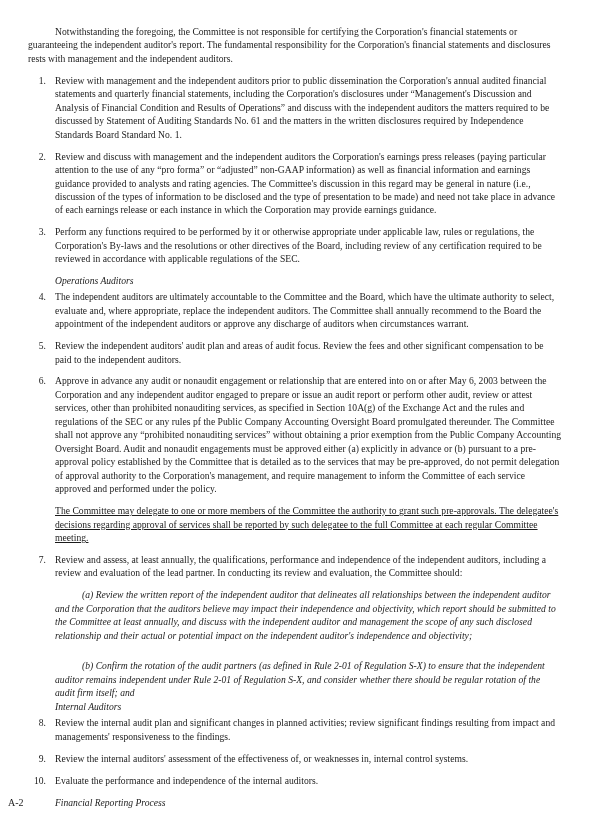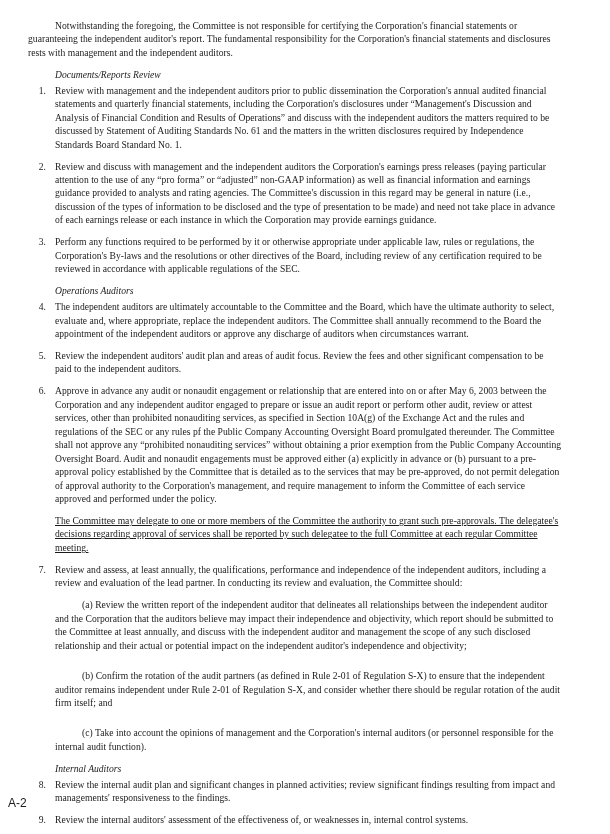--- a/index.html
+++ b/index.html
@@ -16,21 +16,21 @@
     font-family: "Liberation Serif", "DejaVu Serif", serif;
     color: #1b1b1b;
     -webkit-font-smoothing: antialiased;
   }
 
   .page {
     position: relative;
     width: 582px;
     height: 834px;
     box-sizing: border-box;
-    padding: 19px 10px 0 10px;
+    padding: 25px 10px 0 10px;
   }
 
   
   .para {
     font-size: 9.6px;
     line-height: 13.45px;
     text-align: left;
     margin: 0;
     color: #1b1b1b;
     letter-spacing: 0.02px;
@@ -73,52 +73,52 @@
   .item-body {
     flex: 1 1 auto;
     min-width: 0;
   }
 
   
   .subpara {
     margin: 0 0 0 45px;
     padding-right: 10px;
     text-indent: 27px;
+    font-style: italic;
   }
   .subpara + .subpara { margin-top: 17px; }
 
   
   .cont-para {
     margin: 0 10px 8.5px 45px;
     text-decoration: underline;
   }
 
   
   .gap-sm { margin-bottom: 8.5px; }
 
   
   .folio {
     position: absolute;
     left: 8px;
     bottom: 26px;
-    font-size: 12px;
+    font-size: 10px;
     line-height: 10px;
     color: #1b1b1b;
-    font-family: Liberation Sans, sans-serif;
+    font-family: Liberation Serif, serif;
     margin-top: 17px;
   }
 </style>
 </head>
 <body>
 
 <div class="page">
 
   <p class="para lead">Notwithstanding the foregoing, the Committee is not responsible for certifying the Corporation's financial statements or guaranteeing the independent auditor's report. The fundamental responsibility for the Corporation's financial statements and disclosures rests with management and the independent auditors.</p>
 
-  <div class="section-heading">Documents/Reports Review</div>
 
   <div class="item">
     <div class="item-num">1.</div>
     <div class="item-body">
       <p class="para">Review with management and the independent auditors prior to public dissemination the Corporation's annual audited financial statements and quarterly financial statements, including the Corporation's disclosures under “Management's Discussion and Analysis of Financial Condition and Results of Operations” and discuss with the independent auditors the matters required to be discussed by Statement of Auditing Standards No. 61 and the matters in the written disclosures required by Independence Standards Board Standard No. 1.</p>
     </div>
   </div>
 
   <div class="item">
     <div class="item-num">2.</div>
@@ -164,36 +164,41 @@
     <div class="item-num">7.</div>
     <div class="item-body">
       <p class="para">Review and assess, at least annually, the qualifications, performance and independence of the independent auditors, including a review and evaluation of the lead partner. In conducting its review and evaluation, the Committee should:</p>
     </div>
   </div>
 
   <p class="para subpara">(a) Review the written report of the independent auditor that delineates all relationships between the independent auditor and the Corporation that the auditors believe may impact their independence and objectivity, which report should be submitted to the Committee at least annually, and discuss with the independent auditor and management the scope of any such disclosed relationship and their actual or potential impact on the independent auditor's independence and objectivity;</p>
 
   <p class="para subpara">(b) Confirm the rotation of the audit partners (as defined in Rule 2-01 of Regulation S-X) to ensure that the independent auditor remains independent under Rule 2-01 of Regulation S-X, and consider whether there should be regular rotation of the audit firm itself; and</p>
 
-  <p class="para subpara gap-sm">(c) Take into account the opinions of management and the Corporation's internal auditors (or personnel responsible for the internal audit function).</p>
 
   <div class="section-heading tight-top">Internal Auditors</div>
 
   <div class="item">
     <div class="item-num">8.</div>
     <div class="item-body">
       <p class="para">Review the internal audit plan and significant changes in planned activities; review significant findings resulting from impact and managements' responsiveness to the findings.</p>
     </div>
   </div>
 
   <div class="item">
     <div class="item-num">9.</div>
     <div class="item-body">
       <p class="para">Review the internal auditors' assessment of the effectiveness of, or weaknesses in, internal control systems.</p>
     </div>
   </div>
 
+  <div class="item">
+    <div class="item-num">10.</div>
+    <div class="item-body">
+      <p class="para">Evaluate the performance and independence of the internal auditors.</p>
+    </div>
+  </div>
 
   <div class="section-heading">Financial Reporting Process</div>
 
   <div class="folio">A-2</div>
 
 </div>
 
 </body></html>

